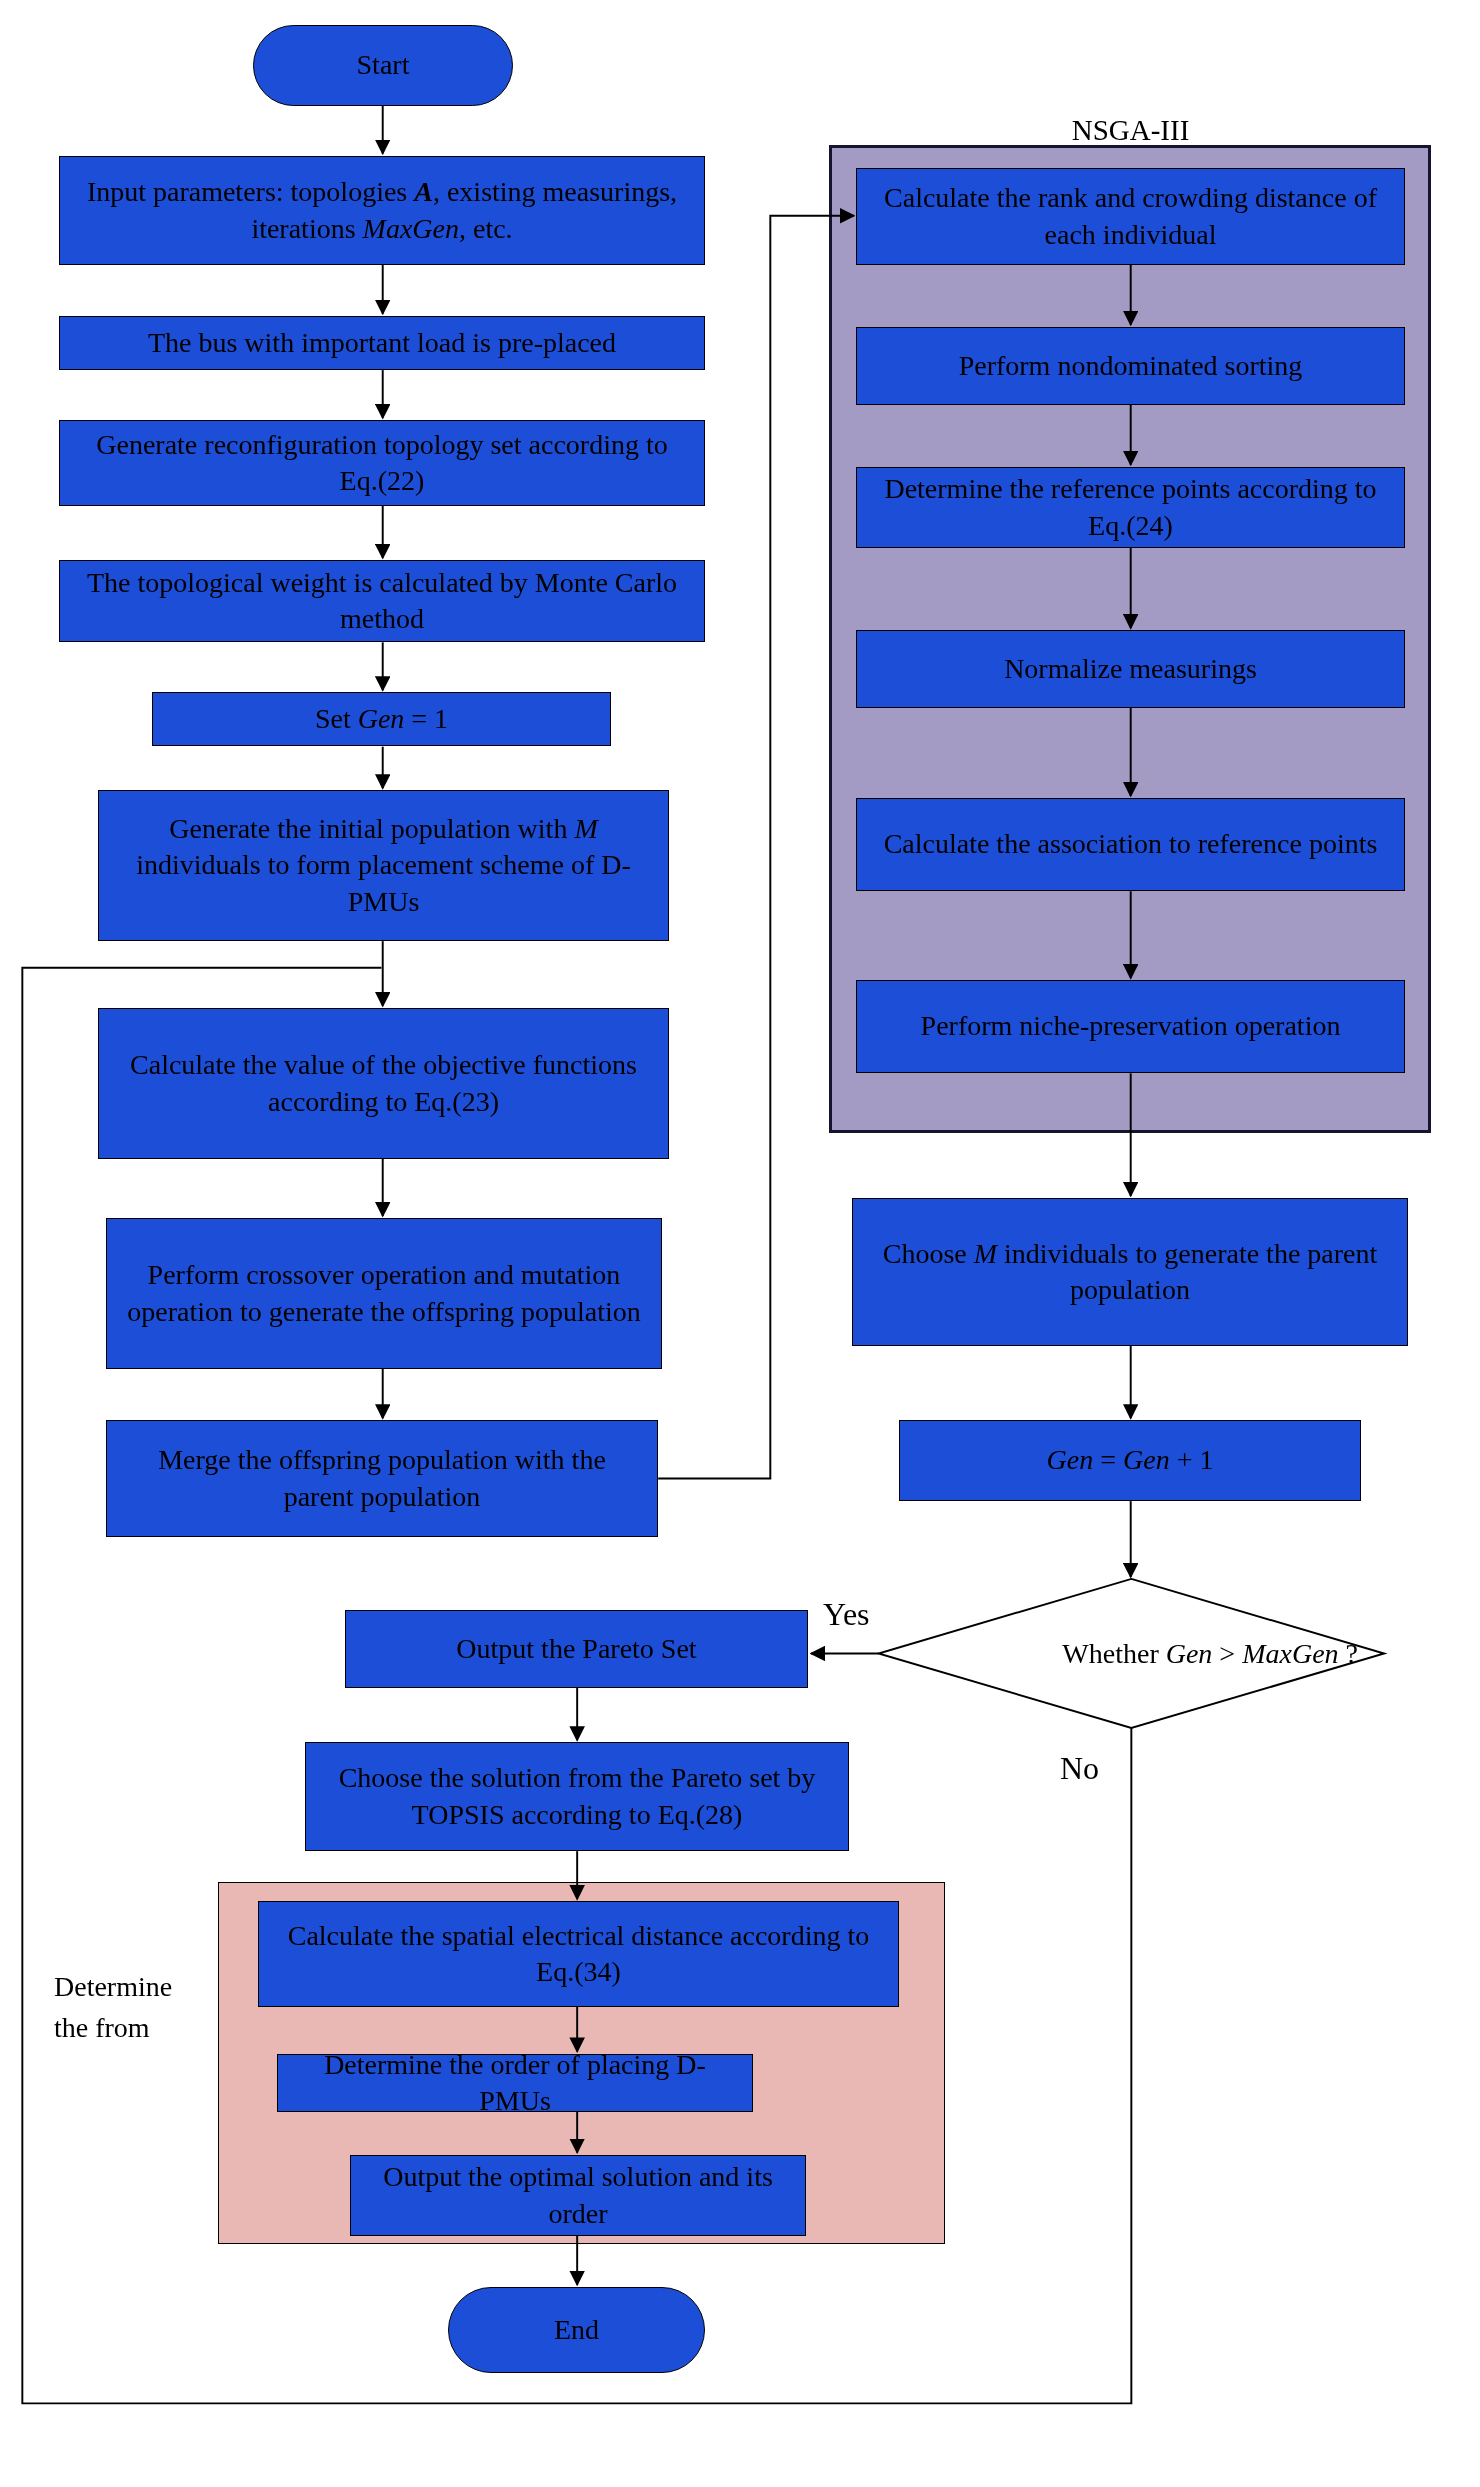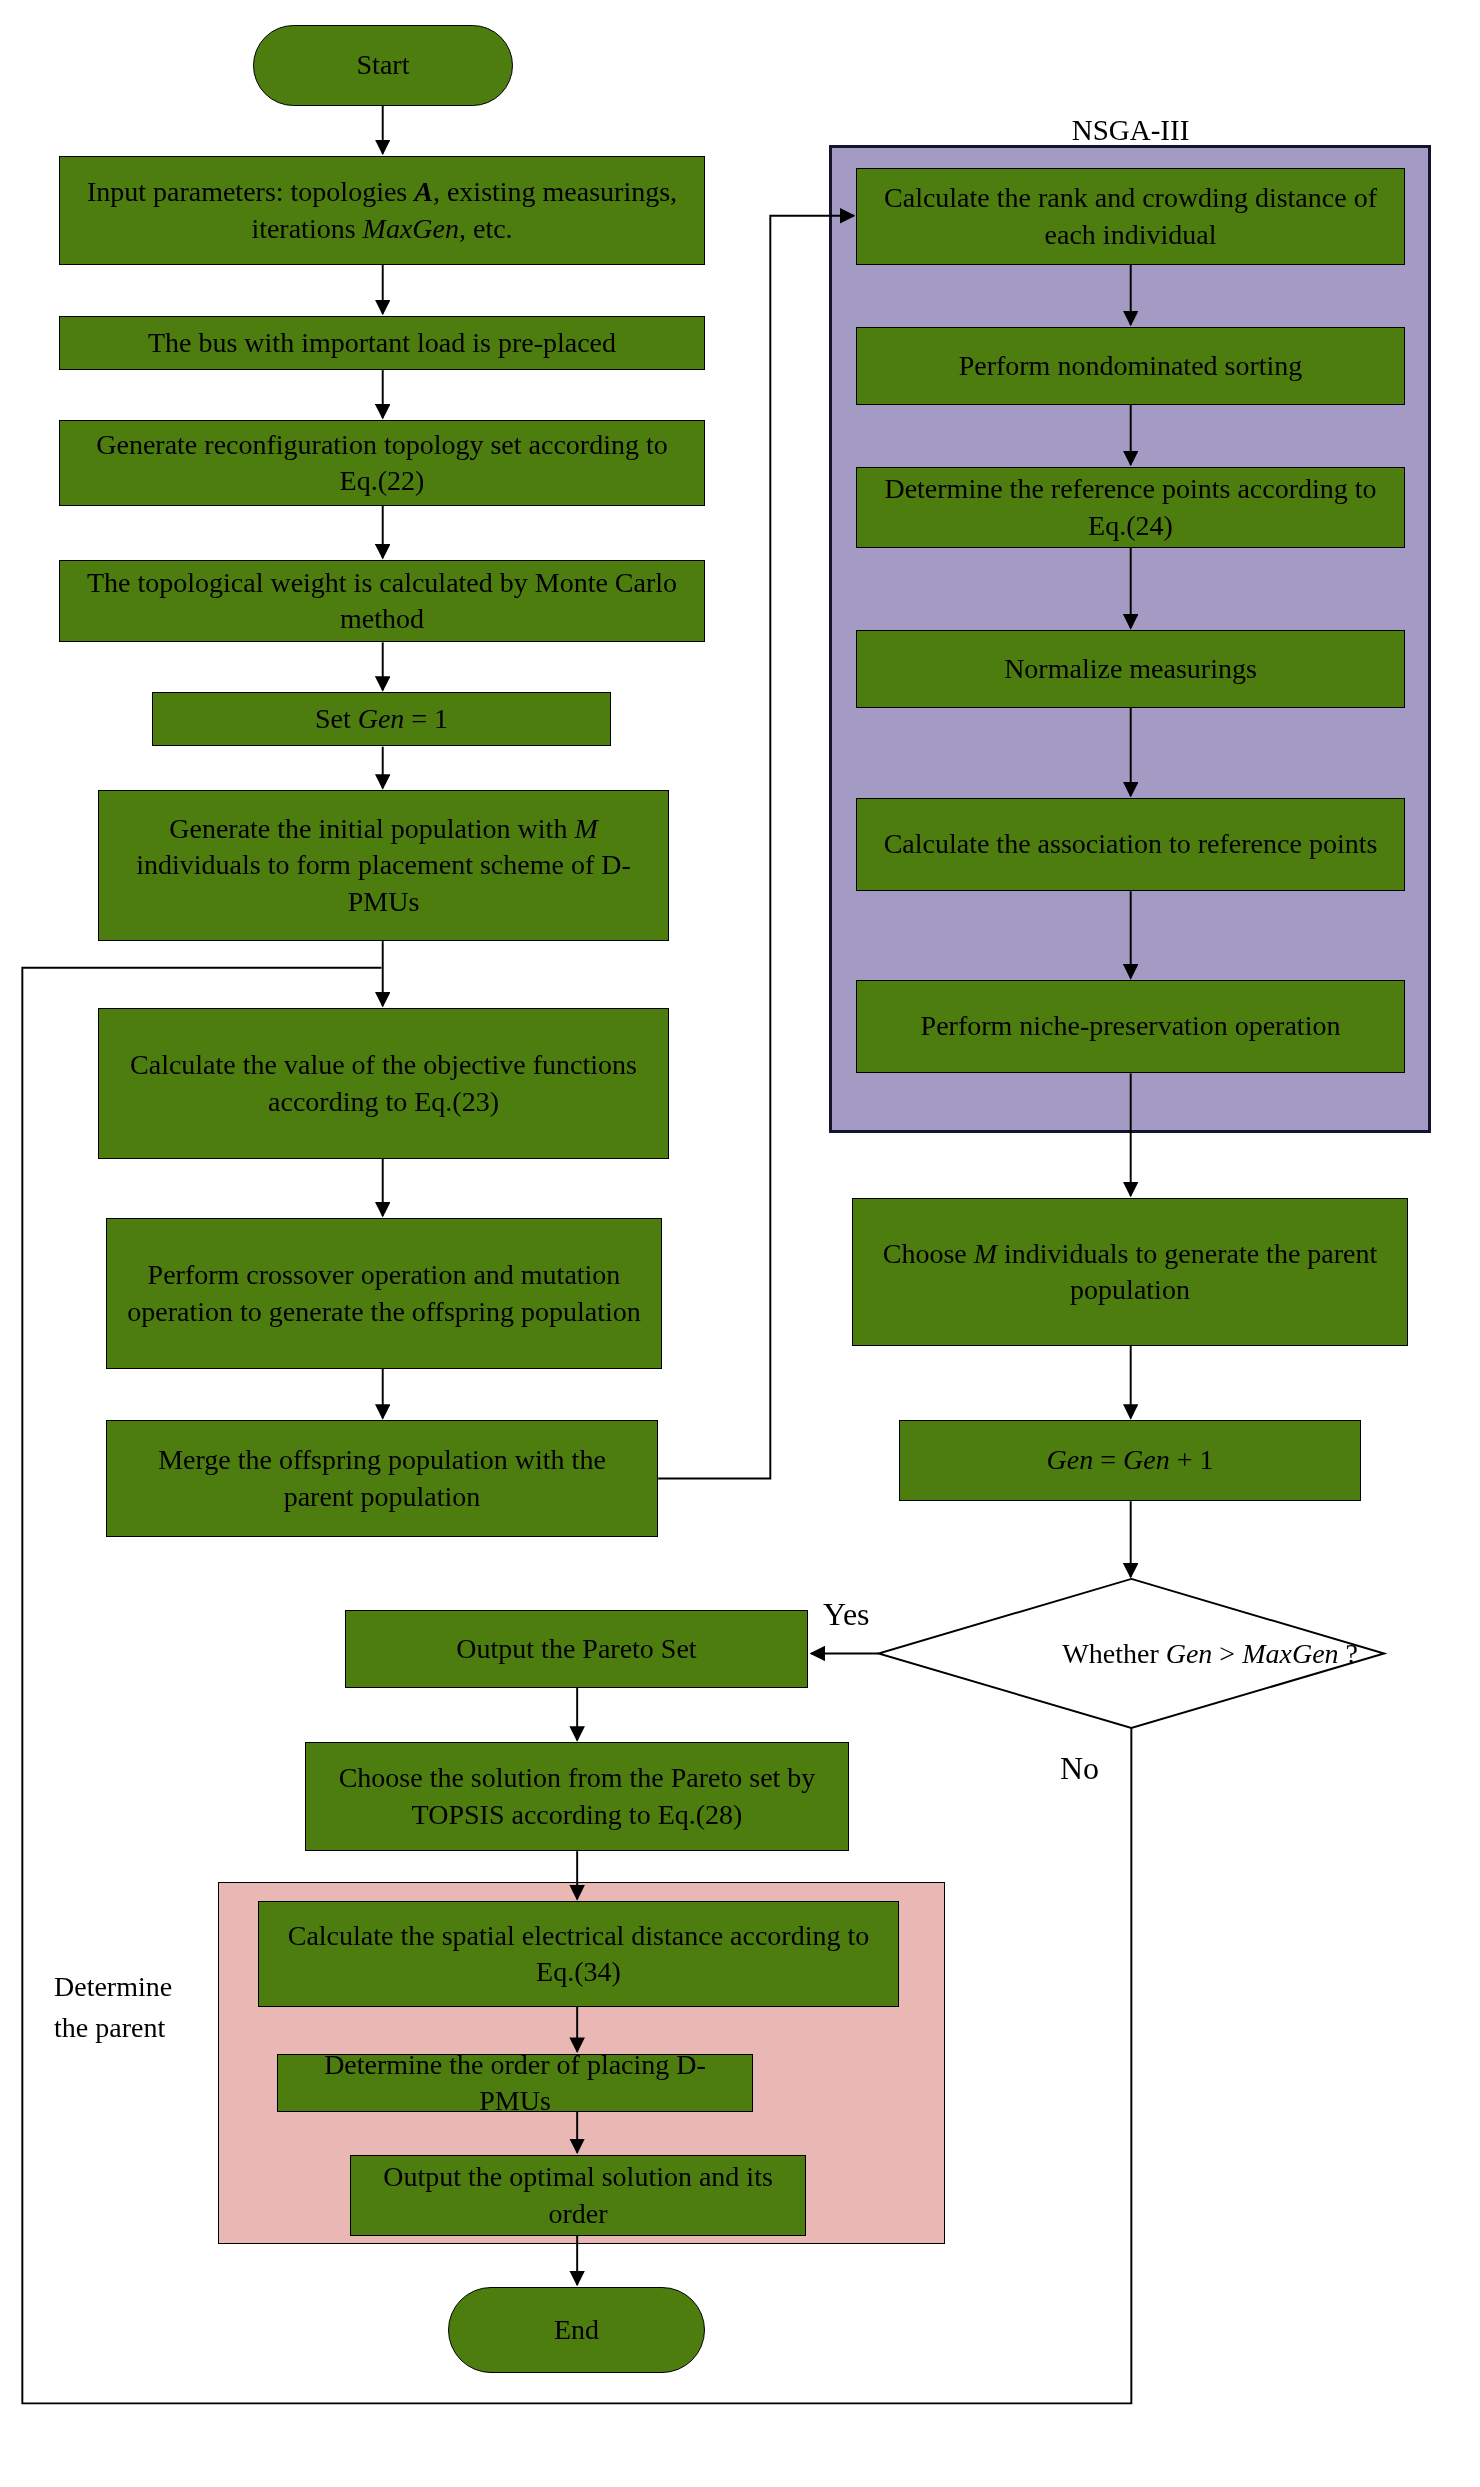--- a/index.html
+++ b/index.html
@@ -11,21 +11,21 @@
     color:#000;
   }
   .canvas { position:absolute; inset:0; }
   .container { position:absolute; }
   .nsga-box { background:var(--nsga_fill,#a49bc4); border:3.9px solid #14142e; }
   .order-box { background:var(--order_fill,#eab8b4); border:1.9px solid #000; }
   .edges { position:absolute; left:0; top:0; pointer-events:none; }
   .edges line, .edges polyline { stroke:#000; stroke-width:3; fill:none; }
   .node {
     position:absolute;
-    background:#4d7c0f;
+    background:#1d4ed8;
     border:1.9px solid #000;
     display:flex; align-items:center; justify-content:center;
     text-align:center;
     font-size:28px; line-height:1.3;
     padding:2.6px 14.3px;
   }
   .stadium { border-radius:648px; }
   .dtext {
     position:absolute;
     display:flex; align-items:center; justify-content:flex-end;
@@ -74,21 +74,21 @@
     <line x1="890" y1="2604" x2="890" y2="2685" marker-end="url(#ah)"></line>
     <line x1="890" y1="2856" x2="890" y2="2930" marker-end="url(#ah)"></line>
     <line x1="890" y1="3096" x2="890" y2="3165" marker-end="url(#ah)"></line>
     <line x1="890" y1="3257" x2="890" y2="3321" marker-end="url(#ah)"></line>
     <line x1="890" y1="3449" x2="890" y2="3525" marker-end="url(#ah)"></line>
   </svg>
 
   <div class="lbl" style="left:1001px;top:89px;width:259px;text-align:center">NSGA-III</div>
   <div class="lbl" style="left:54px;top:1942px;font-size:28px;line-height:1.45">
     <div>Determine</div>
-    <div>the parent</div>
+    <div>the from</div>
   </div>
 
   <div class="elbl" style="left:823px;top:1596px">Yes</div>
   <div class="elbl" style="left:1060px;top:1750px">No</div>
 
   <div class="node stadium" style="left:253px;top:25px;width:260px;height:81px">
     <span>Start</span>
   </div>
 
   <div class="node" style="left:59px;top:156px;width:646px;height:109px">

